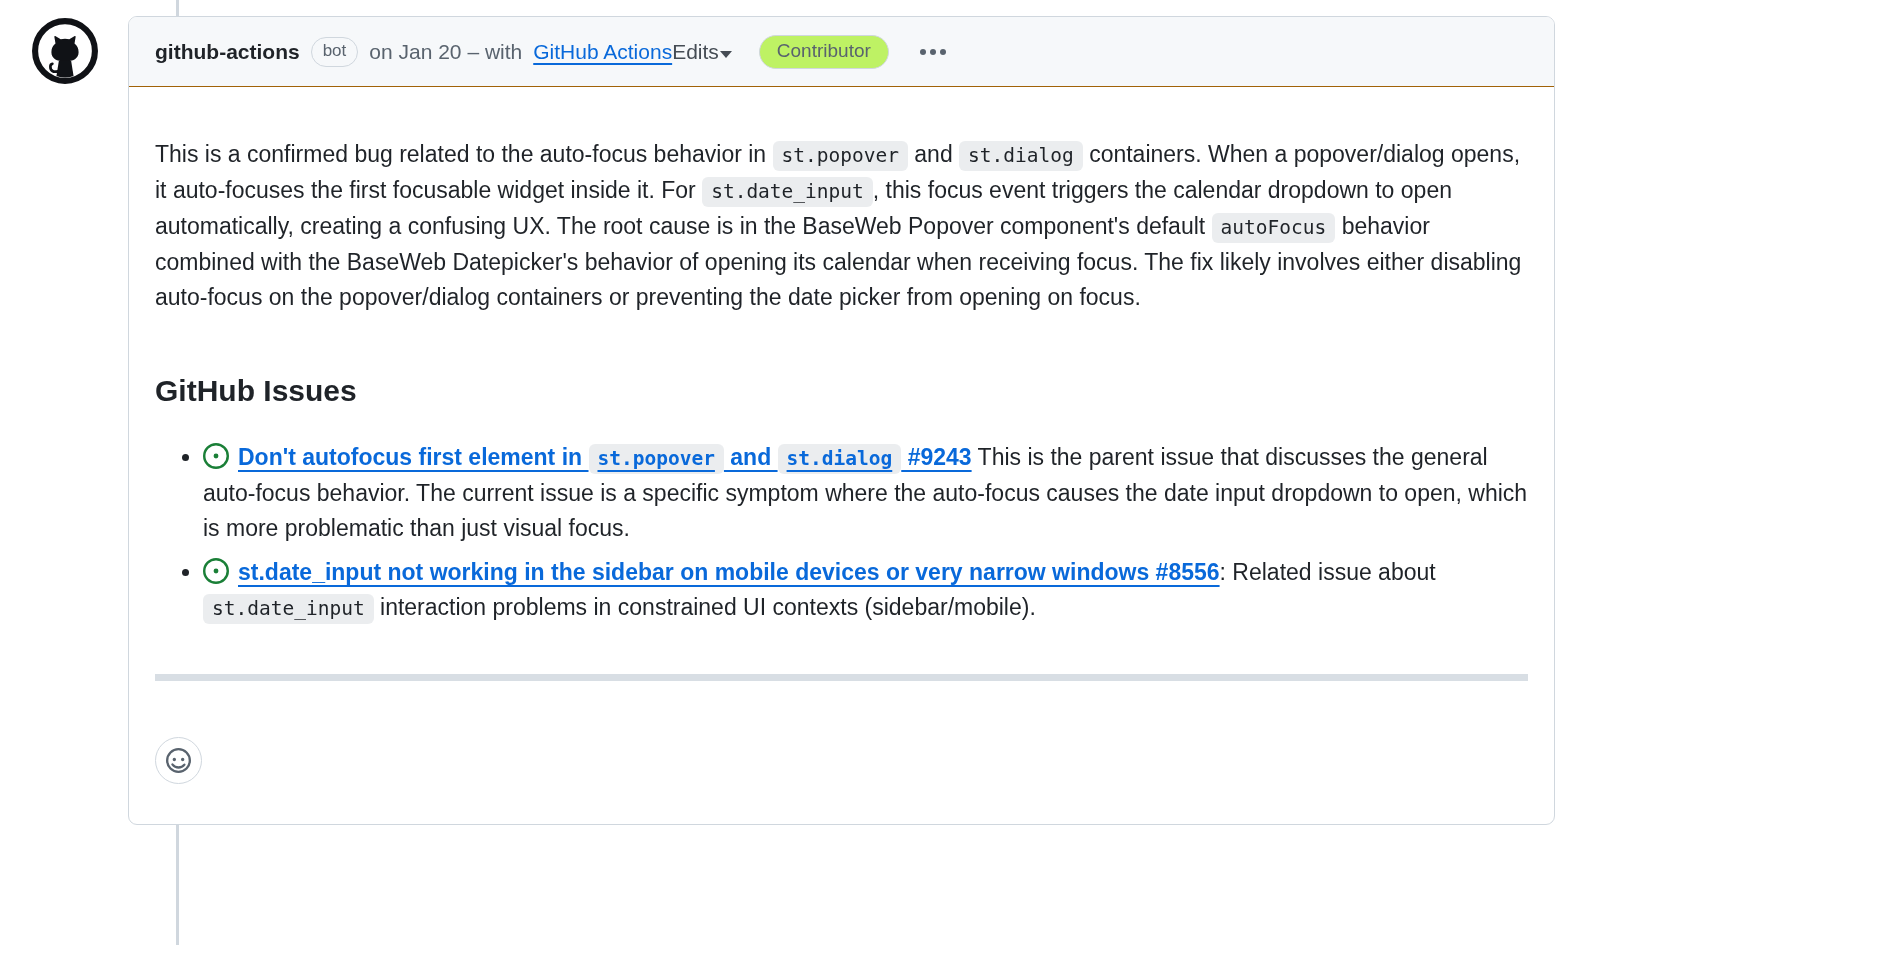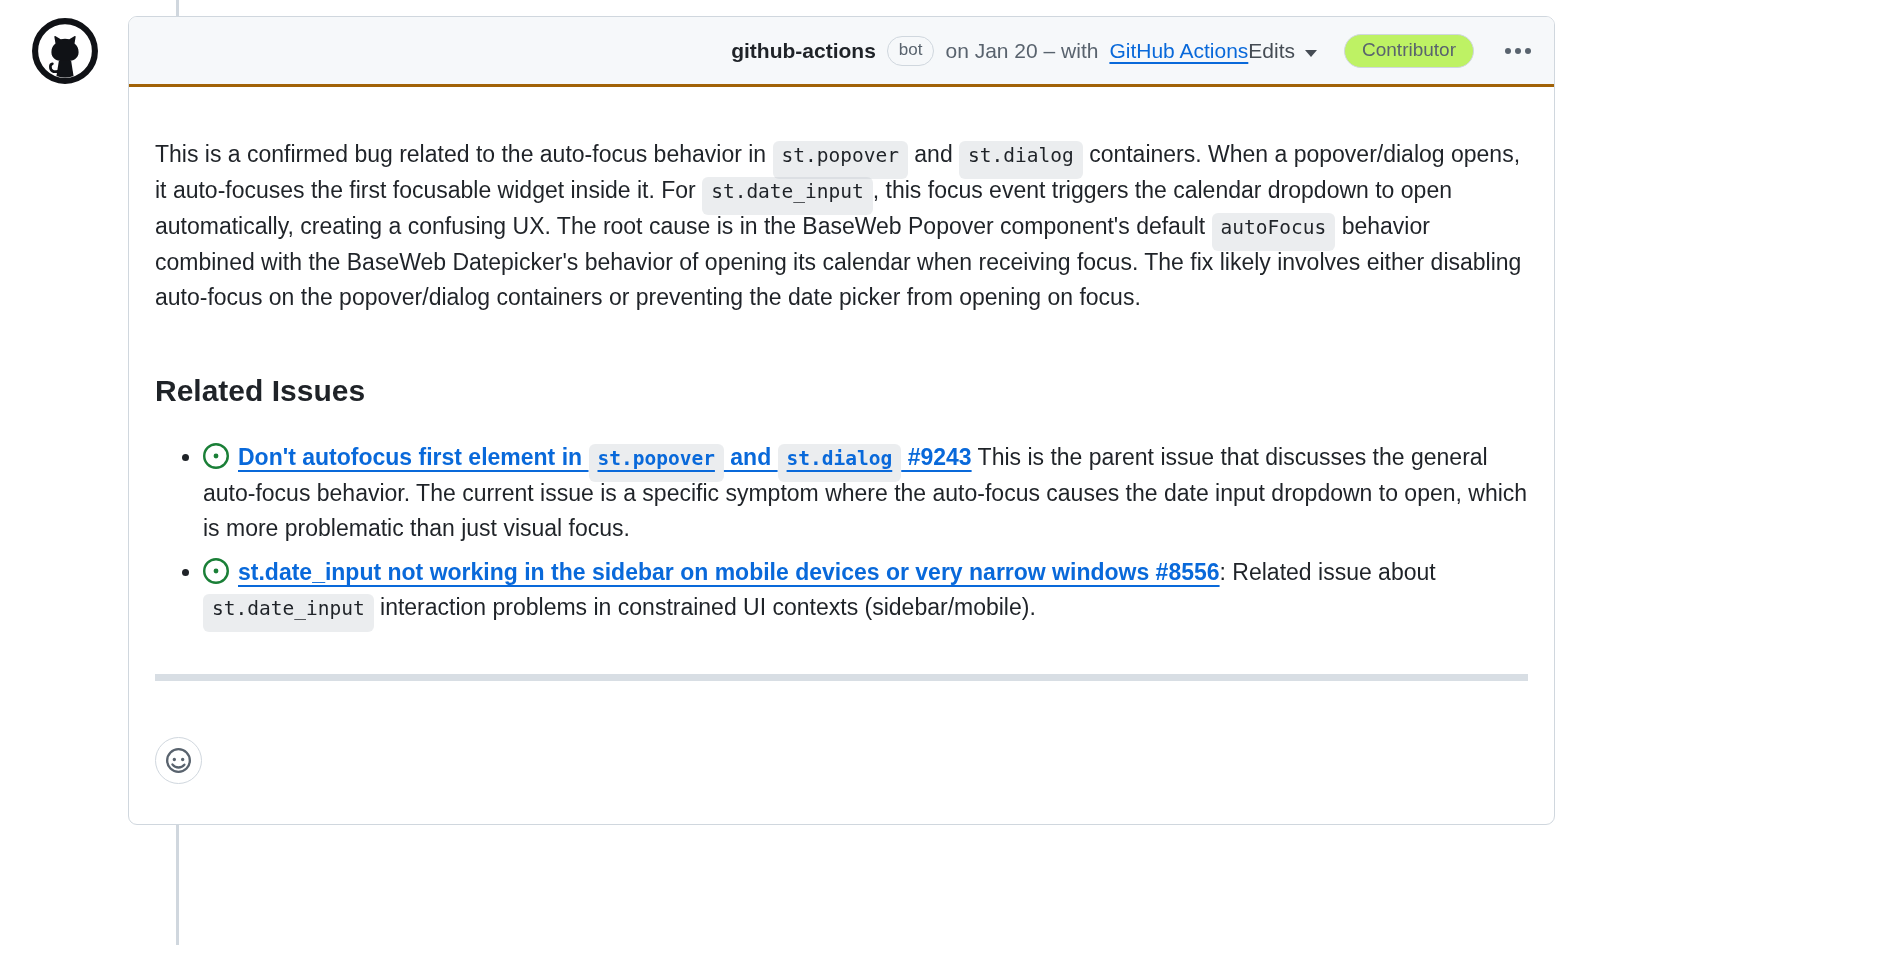--- a/index.html
+++ b/index.html
@@ -38,44 +38,44 @@
     left: 128px; top: 16px;
     width: 1427px;
     background: #ffffff;
     border: 1px solid #d0d7de;
     border-radius: 9px;
     z-index: 1;
   }
   .comment-header {
     display: flex;
     align-items: center;
-    justify-content: flex-end;
+    justify-content: flex-start;
     background: #f6f8fa;
-    border-bottom: 3px solid #a16207;
+    border-bottom: 1px solid #a16207;
     border-radius: 8px 8px 0 0;
     padding: 0 18px 0 26px;
     height: 70px;
     font-size: 21px;
   }
   .header-left { display: flex; align-items: center; gap: 11px; white-space: nowrap; }
   .author { font-weight: 700; color: #1f2328; text-decoration: none; cursor: pointer; }
   .bot-badge {
     font-size: 17px;
     color: #59636e;
     border: 1px solid #d0d7de;
     border-radius: 999px;
     padding: 1px 11px 3px;
     line-height: 24px;
   }
   .timestamp { color: #59636e; cursor: pointer; }
   .via-link { color: #0969da; text-decoration: underline; text-underline-offset: 4px; cursor: pointer; }
 
   .header-right { display: flex; align-items: center; gap: 26px; white-space: nowrap; }
   .edits-btn {
-    display: flex; align-items: center; gap: 9px;
+    display: flex; align-items: center; 
     background: none; border: none;
     font-family: inherit; font-size: 21px; color: #454c54;
     cursor: pointer;
   }
   .role-badge {
     font-size: 19px;
     color: #59636e;
     border: 1px solid #d0d7de;
     border-radius: 999px;
     padding: 4px 17px 6px;
@@ -88,21 +88,21 @@
     padding: 32px 26px 40px;
     font-size: 23px;
     line-height: 35px;
     color: #1f2328;
   }
   .md-p { margin-top: 18px; }
   .inline-code {
     font-family: "DejaVu Sans Mono", monospace;
     font-size: 19.5px;
     background: rgba(175,184,193,0.25);
-    padding: 3px 9px 12px;
+    padding: 3px 9px 4px;
     border-radius: 6px;
     white-space: nowrap;
   }
   .md-h {
     font-size: 30px;
     font-weight: 700;
     margin: 58px 0 32px;
     color: #1f2328;
   }
   .issues-list { margin: 8px 0 0; padding-left: 48px; list-style: disc; }
@@ -190,21 +190,21 @@
               </svg>
           </span>
         </button>
       </div>
     </div>
 
     <div class="comment-body">
 
       <p class="md-p">This is a confirmed bug related to the auto-focus behavior in <code class="inline-code">st.popover</code> and <code class="inline-code">st.dialog</code> containers. When a popover/dialog opens, it auto-focuses the first focusable widget inside it. For <code class="inline-code">st.date_input</code>, this focus event triggers the calendar dropdown to open automatically, creating a confusing UX. The root cause is in the BaseWeb Popover component's default <code class="inline-code">autoFocus</code> behavior combined with the BaseWeb Datepicker's behavior of opening its calendar when receiving focus. The fix likely involves either disabling auto-focus on the popover/dialog containers or preventing the date picker from opening on focus.</p>
 
-      <h3 class="md-h">Related Issues</h3>
+      <h3 class="md-h">GitHub Issues</h3>
 
       <ul class="issues-list">
         <li>
           <span class="issue-icon">
             <svg viewBox="0 0 16 16">
                 <path fill="#1a7f37" d="M8 9.5a1.5 1.5 0 1 0 0-3 1.5 1.5 0 0 0 0 3Z"></path>
                 <path fill="#1a7f37" d="M8 0a8 8 0 1 1 0 16A8 8 0 0 1 8 0ZM1.5 8a6.5 6.5 0 1 0 13 0 6.5 6.5 0 0 0-13 0Z"></path>
               </svg>
           </span><a class="issue-link">Don't autofocus first element in <code class="inline-code">st.popover</code> and <code class="inline-code">st.dialog</code> #9243</a><span> This is the parent issue that discusses the general auto-focus behavior. The current issue is a specific symptom where the auto-focus causes the date input dropdown to open, which is more problematic than just visual focus.</span>
         </li>

